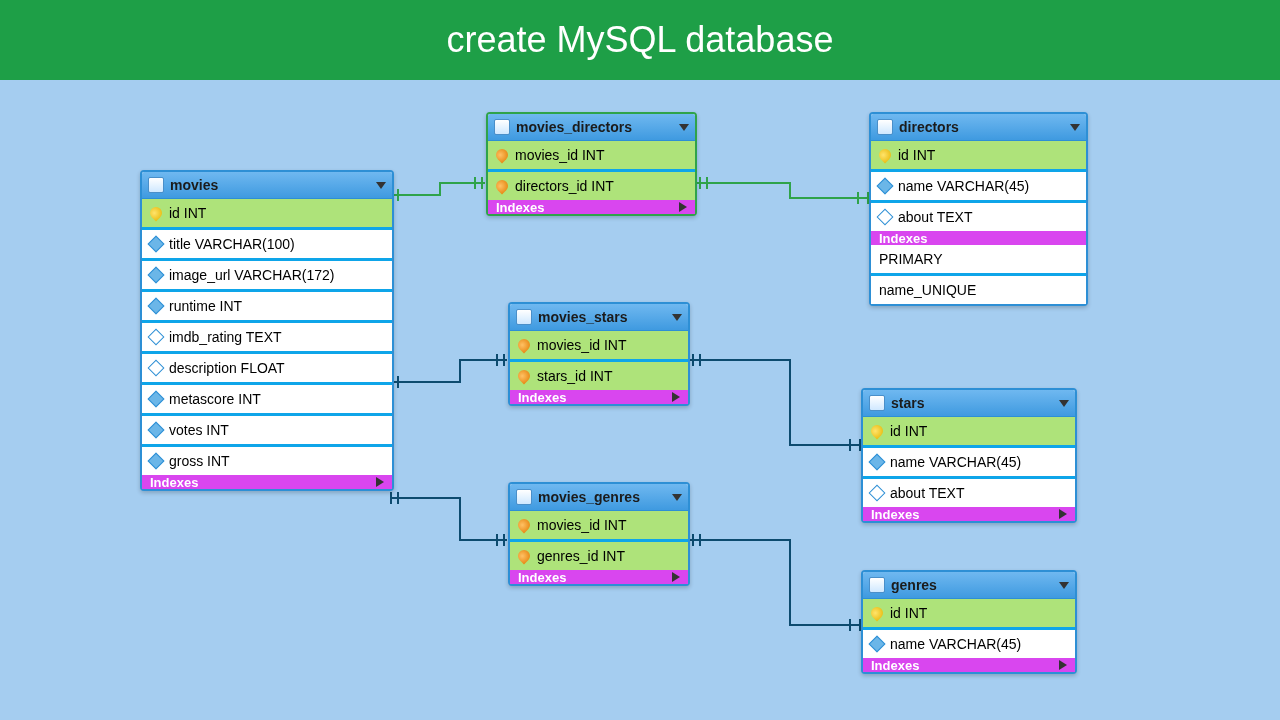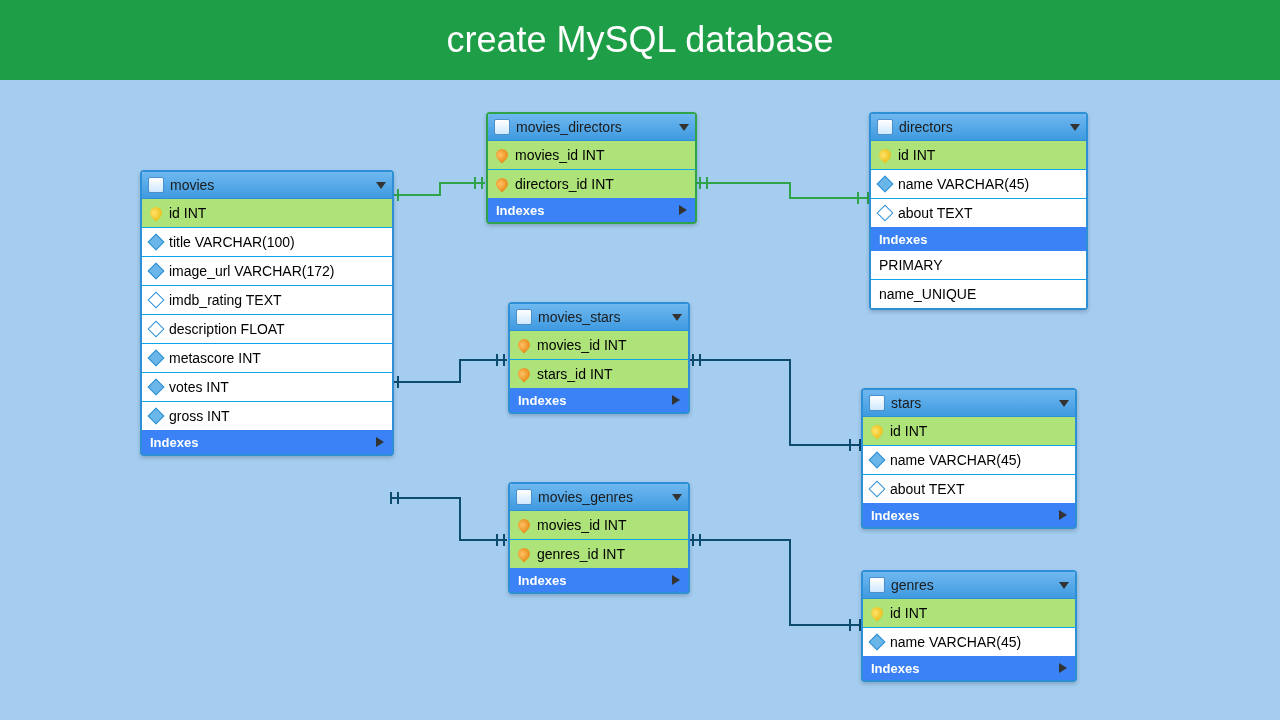--- a/index.html
+++ b/index.html
@@ -2,31 +2,31 @@
 <html><head>
 <meta charset="utf-8">
 <style>
 html,body{margin:0;padding:0;width:1280px;height:720px;font-family:"Segoe UI",Tahoma,Verdana,sans-serif;overflow:hidden}
 .banner{background:#1e9f47;height:80px;display:flex;align-items:center;justify-content:center;color:#fff;font-size:36px;font-weight:400}
 .canvas{position:relative;background:#a5cdf0;width:1280px;height:640px}
 .tbl{position:absolute;border:2px solid #2d8fd5;border-radius:4px;background:#fff;box-shadow:0 2px 4px rgba(0,0,0,.2);font-size:14px}
 .tbl.green{border-color:#2fa34a}
 .tbl-head{background:linear-gradient(#6fb8f0,#3f9ae0);height:26px;display:flex;align-items:center;padding:0 6px;border-bottom:1px solid #2d8fd5;border-radius:2px 2px 0 0}
 .tbl-head .ticon{width:14px;height:14px;background:linear-gradient(#fff,#cfe8ff);border:1px solid #4a8fc9;border-radius:2px;margin-right:6px}
-.tbl-head .tname{font-weight:400;color:#1b1b1b;flex:1}
+.tbl-head .tname{font-weight:700;color:#1b1b1b;flex:1}
 .tbl-head .tri{width:0;height:0;border-left:5px solid transparent;border-right:5px solid transparent;border-top:7px solid #333}
-.row{height:28px;display:flex;align-items:center;padding:0 8px;border-bottom:1px solid #0ea5e9;background:#fff}
+.row{height:28px;display:flex;align-items:center;padding:0 8px;border-bottom:3px solid #0ea5e9;background:#fff}
 .row.keyrow{background:#aee37a}
 .row:last-child{border-bottom:none}
 .ic{width:12px;height:12px;margin-right:7px;flex:none}
 .ic.key{background:radial-gradient(circle at 40% 40%,#ffe46b,#e4b400);border-radius:50% 50% 50% 0;transform:rotate(-45deg)}
 .ic.key.orange{background:radial-gradient(circle at 40% 40%,#ffc165,#e07b00)}
 .ic.diam{width:10px;height:10px;transform:rotate(45deg);background:#6bb6e8;border:1px solid #2d8fd5}
 .ic.diam.hollow{background:#fff}
-.idx{background:#3b82f6;height:24px;display:flex;align-items:center;padding:0 8px;color:#fff;font-weight:700;font-size:13px}
+.idx{background:#d946ef;height:14px;display:flex;align-items:center;padding:0 8px;color:#fff;font-weight:700;font-size:13px}
 .idx .arr{margin-left:auto;width:0;height:0;border-top:5px solid transparent;border-bottom:5px solid transparent;border-left:8px solid #333}
 svg.lines{position:absolute;left:0;top:0;width:1280px;height:640px;pointer-events:none}
 </style>
 </head>
 <body>
 
 <div class="banner">create MySQL database</div>
 
 <div class="canvas">
 
@@ -68,20 +68,24 @@
         </div>
         <div class="row">
           <span class="ic diam"></span>
           <span>title VARCHAR(100)</span>
         </div>
         <div class="row">
           <span class="ic diam"></span>
           <span>image_url VARCHAR(172)</span>
         </div>
         <div class="row">
+          <span class="ic diam"></span>
+          <span>runtime INT</span>
+        </div>
+        <div class="row">
           <span class="ic diam hollow"></span>
           <span>imdb_rating TEXT</span>
         </div>
         <div class="row">
           <span class="ic diam hollow"></span>
           <span>description FLOAT</span>
         </div>
         <div class="row">
           <span class="ic diam"></span>
           <span>metascore INT</span>

